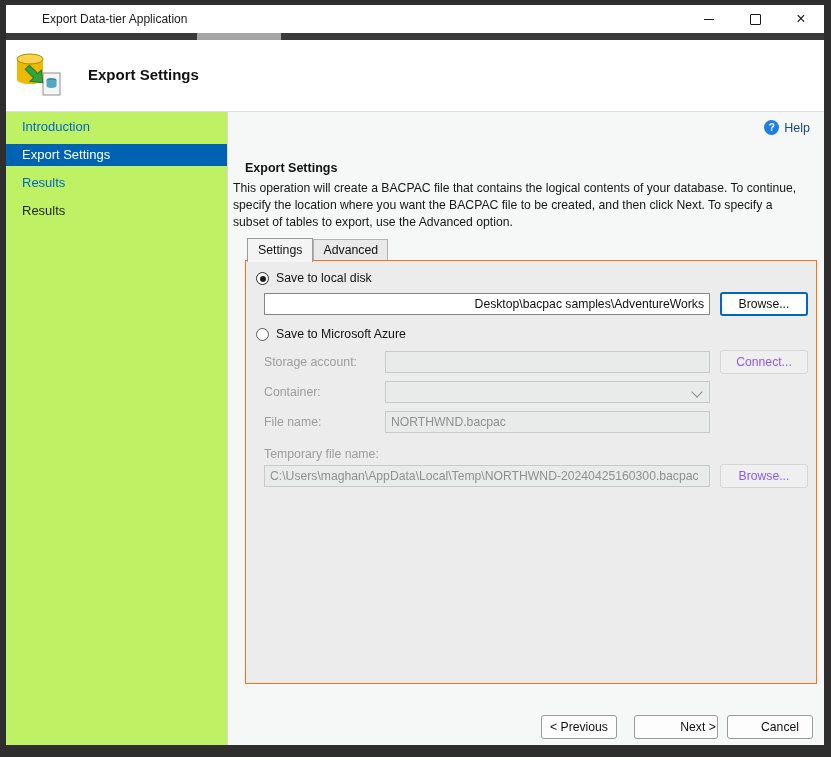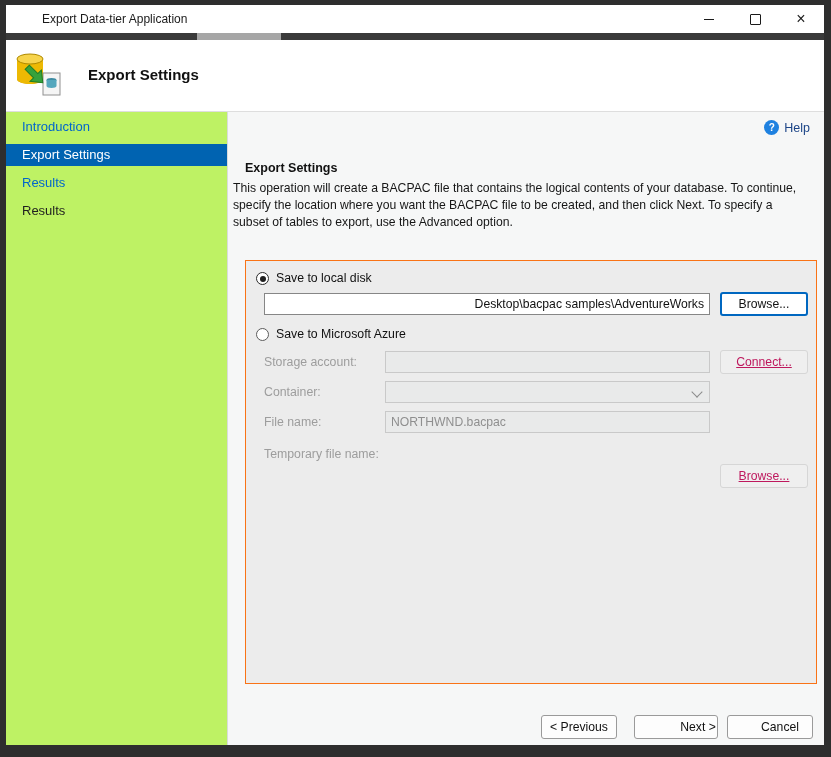--- a/index.html
+++ b/index.html
@@ -62,21 +62,21 @@
   .tb{position:absolute;height:22px;box-sizing:border-box;font-size:12.2px;font-family:inherit;padding:0 5px;outline:none;}
   .tb.enabled{background:#ffffff;border:1px solid #868686;color:#111;}
   .tb.right{text-align:right;}
   .tb.disabled{background:#e9eaea;border:1px solid #c9c9c9;color:#8f8f8f;}
 
   .combo{position:absolute;height:22px;background:#e9eaea;border:1px solid #c9c9c9;box-sizing:border-box;}
   .chev{position:absolute;right:8px;top:6px;width:7px;height:7px;border-right:1.5px solid #8b8b8b;border-bottom:1.5px solid #8b8b8b;transform:rotate(45deg);}
 
   .btn{position:absolute;height:24px;background:#fdfdfd;border:1px solid #9a9a9a;border-radius:3px;font-size:12.2px;font-family:inherit;color:#111;display:flex;align-items:center;justify-content:center;padding:0;cursor:pointer;}
   .btn.focus{border:2px solid #0067c0;background:#ffffff;}
-  .btn.disabled{background:#efefef;border-color:#d6d6d6;color:#be185d;cursor:default;text-decoration:underline;}
+  .btn.disabled{background:#efefef;border-color:#d6d6d6;color:#8b5cf6;cursor:default;}
 
   
   #radio-local{left:10px;top:11px;}
   #label-local{left:30px;top:10px;}
   #path-input{left:18px;top:32px;width:446px;}
   #browse-local{left:474px;top:31px;width:88px;}
   #radio-azure{left:10px;top:67px;}
   #label-azure{left:30px;top:66px;}
   #storage-label{left:18px;top:94px;}
   #storage-input{left:139px;top:90px;width:325px;}
@@ -143,20 +143,24 @@
   <div class="content">
 
     <div class="help">
       <span class="help-icon">?</span>
       <span class="help-label">Help</span>
     </div>
 
     <div class="content-heading">Export Settings</div>
     <div class="content-desc">This operation will create a BACPAC file that contains the logical contents of your database. To continue, specify the location where you want the BACPAC file to be created, and then click Next. To specify a subset of tables to export, use the Advanced option.</div>
 
+    <div class="tabs">
+      <div class="tab active">Settings</div>
+      <div class="tab">Advanced</div>
+    </div>
 
     <div class="panel">
 
       <span id="radio-local" class="radio checked"></span>
       <span id="label-local" class="field-label">Save to local disk</span>
 
       <input id="path-input" class="tb enabled right" type="text" value="Desktop\bacpac samples\AdventureWorks" style="">
       <button id="browse-local" class="btn focus">Browse...</button>
 
       <span id="radio-azure" class="radio"></span>
@@ -168,20 +172,21 @@
 
       <span id="container-label" class="field-label dim">Container:</span>
       <div id="container-combo" class="combo">
         <span class="chev"></span>
       </div>
 
       <span id="filename-label" class="field-label dim">File name:</span>
       <input id="filename-input" class="tb disabled" type="text" disabled="" value="NORTHWND.bacpac" style="">
 
       <span id="temp-label" class="field-label dim">Temporary file name:</span>
+      <input id="temp-input" class="tb disabled" type="text" disabled="" value="C:\Users\maghan\AppData\Local\Temp\NORTHWND-20240425160300.bacpac" style="">
       <button id="browse-temp" class="btn disabled" disabled="">Browse...</button>
 
     </div>
 
     <button id="btn-prev" class="btn">&lt; Previous</button>
     <button id="btn-next" class="btn">Next &gt;</button>
     <button id="btn-cancel" class="btn">Cancel</button>
 
   </div>
 

